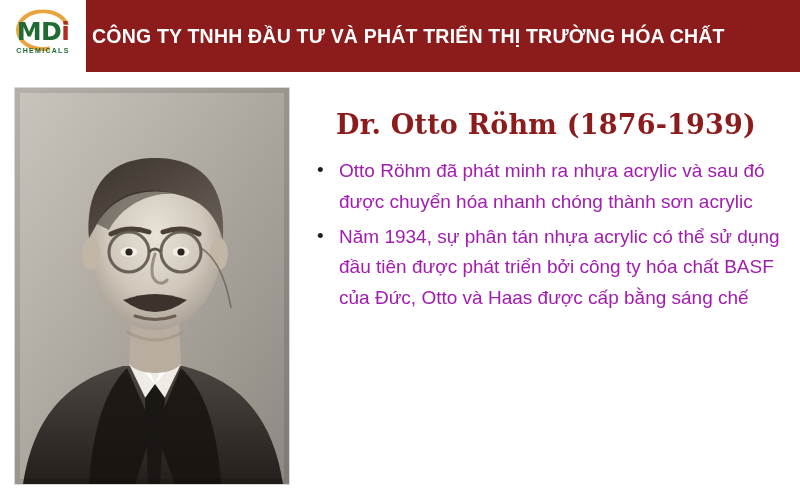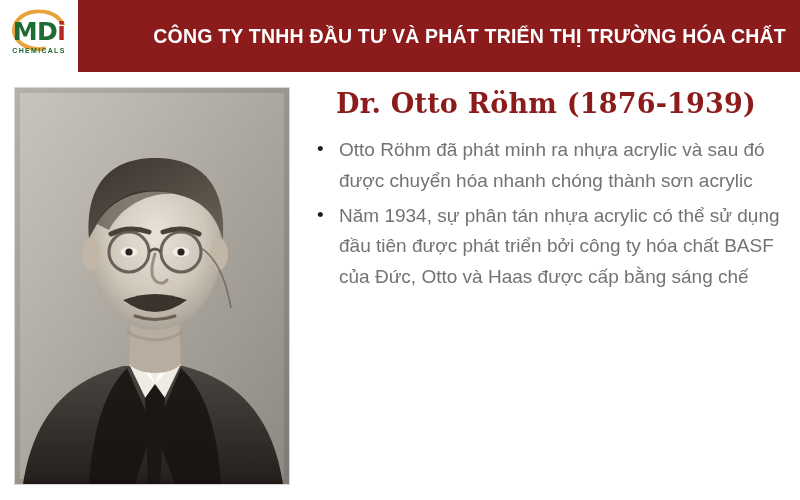--- a/index.html
+++ b/index.html
@@ -23,21 +23,21 @@
   .header {
     position: absolute;
     top: 0; left: 0;
     width: 800px;
     height: 72px;
     background: #8c1c1c;
     display: flex;
     align-items: center;
   }
   .logo-box {
-    width: 78px;
+    width: 86px;
     height: 72px;
     background: #ffffff;
     display: flex;
     align-items: center;
     justify-content: center;
     flex: 0 0 auto;
   }
   .logo-inner {
     position: relative;
     width: 78px;
@@ -80,21 +80,21 @@
     z-index: 2;
     margin-top: 3px;
     font-size: 7px;
     font-weight: bold;
     letter-spacing: 1.3px;
     color: #1f6b33;
     font-family: "Liberation Sans", sans-serif;
   }
   .header-title {
     flex: 1 1 auto;
-    text-align: right;
+    text-align: left;
     color: #ffffff;
     font-size: 19.5px;
     font-weight: bold;
     letter-spacing: 0.2px;
     padding: 0 14px 0 6px;
     font-family: "Liberation Sans", sans-serif;
     white-space: nowrap;
   }
 
   
@@ -112,40 +112,40 @@
     height: 398px;
     border: 1px solid #d8d8d8;
     background: #b9b5ae;
     overflow: hidden;
   }
   .portrait svg { display: block; }
 
   .content {
     position: absolute;
     left: 305px;
-    top: 6px;
+    top: 27px;
     width: 482px;
   }
   .title {
     color: #8c1c1c;
     font-family: "DejaVu Serif", serif;
     font-weight: bold;
     font-size: 27px;
     text-align: center;
     margin: 10px 0 16px 0;
     letter-spacing: 0.2px;
   }
   ul.bullets {
     margin: 0;
     padding-left: 34px;
     list-style: none;
   }
   ul.bullets li {
     position: relative;
-    color: #737373;
+    color: #a21caf;
     font-size: 19px;
     line-height: 1.62;
     margin-bottom: 4px;
     font-family: "Liberation Sans", sans-serif;
   }
   ul.bullets li::before {
     content: "\2022";
     position: absolute;
     left: -22px;
     top: -1px;

